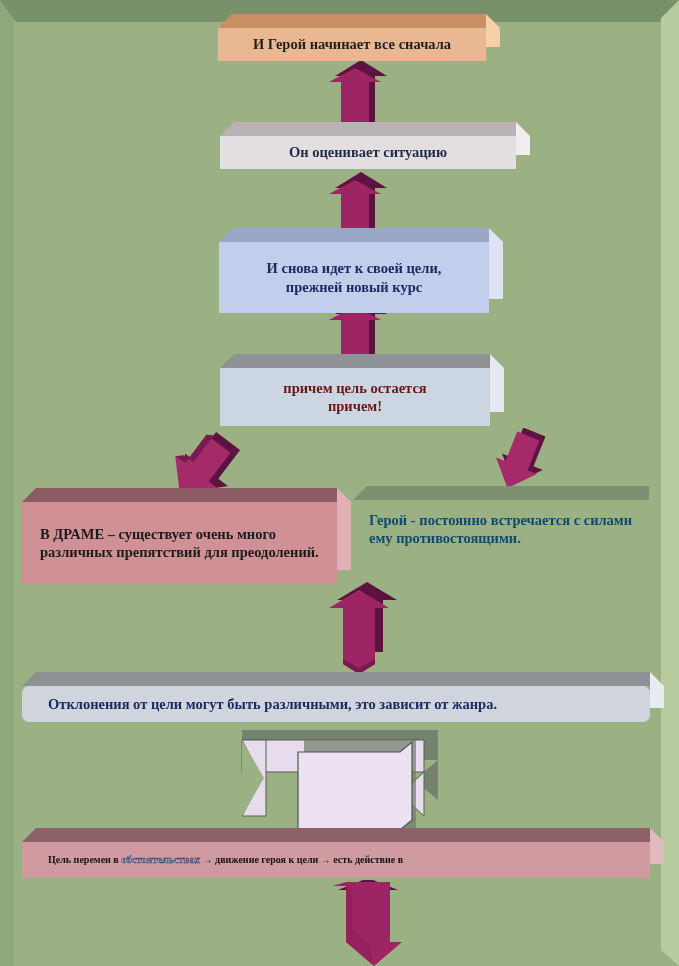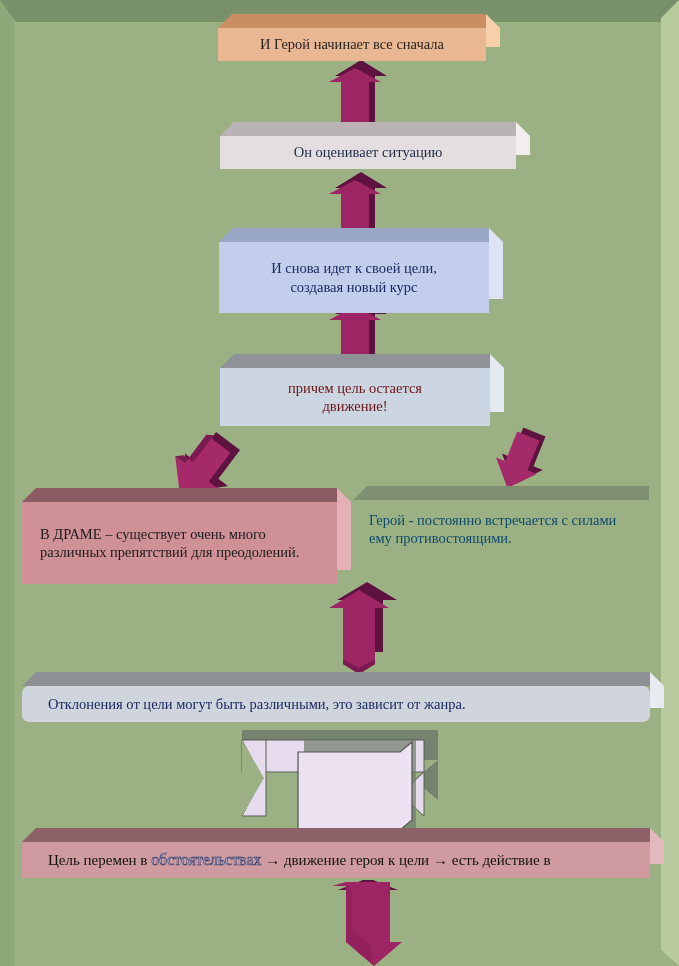--- a/index.html
+++ b/index.html
@@ -59,21 +59,21 @@
   .box .face {
     position: absolute;
     inset: 0;
     display: flex;
     align-items: center;
     justify-content: center;
     text-align: center;
     padding: 2px 10px;
     box-sizing: border-box;
     line-height: 1.25;
-    font-weight: normal;
+    font-weight: bold;
   }
   .box .top3d {
     position: absolute;
     left: 0;
     top: -14px;
     height: 14px;
     width: 100%;
   }
   .box .side3d {
     position: absolute;
@@ -207,30 +207,30 @@
     <div class="face" style="font-size:14.5px;">
       <span class="txt">Он оценивает ситуацию</span>
     </div>
   </div>
 
   <div class="box" id="box3" style="left:219px; top:242px; width:270px; height:71px;">
     <div class="top3d"></div>
     <div class="side3d"></div>
     <div class="face" style="font-size:14.5px; flex-direction:column;">
       <span class="txt">И снова идет к своей цели,</span>
-      <span class="txt">создавая новый курс</span>
+      <span class="txt">прежней новый курс</span>
     </div>
   </div>
 
   <div class="box" id="box4" style="left:220px; top:368px; width:270px; height:58px;">
     <div class="top3d"></div>
     <div class="side3d"></div>
     <div class="face" style="font-size:14.5px; flex-direction:column;">
       <span class="txt">причем цель остается</span>
-      <span class="txt">движение!</span>
+      <span class="txt">причем!</span>
     </div>
   </div>
 
   <div class="box" id="box5" style="left:22px; top:502px; width:315px; height:82px;">
     <div class="top3d"></div>
     <div class="side3d"></div>
     <div class="face" style="font-size:14.5px;">
       <span class="txt">В ДРАМЕ – существует очень много различных препятствий для преодолений.</span>
     </div>
   </div>
@@ -276,21 +276,21 @@
 
       <polygon points="8,0 120,0 120,92 8,92" fill="#6f7a6b" opacity="0.7"></polygon>
 
       <polygon points="2,12 104,12 116,2 116,80 104,90 2,90" fill="#ece2f2" stroke="#4e554c" stroke-width="1.2"></polygon>
     </svg>
   </div>
 
   <div class="box" id="box8" style="left:22px; top:842px; width:628px; height:36px;">
     <div class="top3d"></div>
     <div class="side3d"></div>
-    <div class="face" style="font-size:15px;">
+    <div class="face" style="font-size:10px;">
       <span class="txt">
         <span>Цель перемен в </span><span class="outlined">обстоятельствах</span><span> → движение героя к цели → есть действие в</span>
       </span>
     </div>
   </div>
 
   <div class="arrow-v" style="left:330px; top:880px;">
     <svg width="86" height="86" viewBox="0 0 86 86">
       <polygon points="20,64 20,10 8,10 38,-2 68,10 56,10 56,64" fill="#5d1240"></polygon>
       <polygon points="16,62 16,6 2,6 16,2 60,2 60,6 60,62 72,62 44,86 16,62" fill="#9e2564"></polygon>

